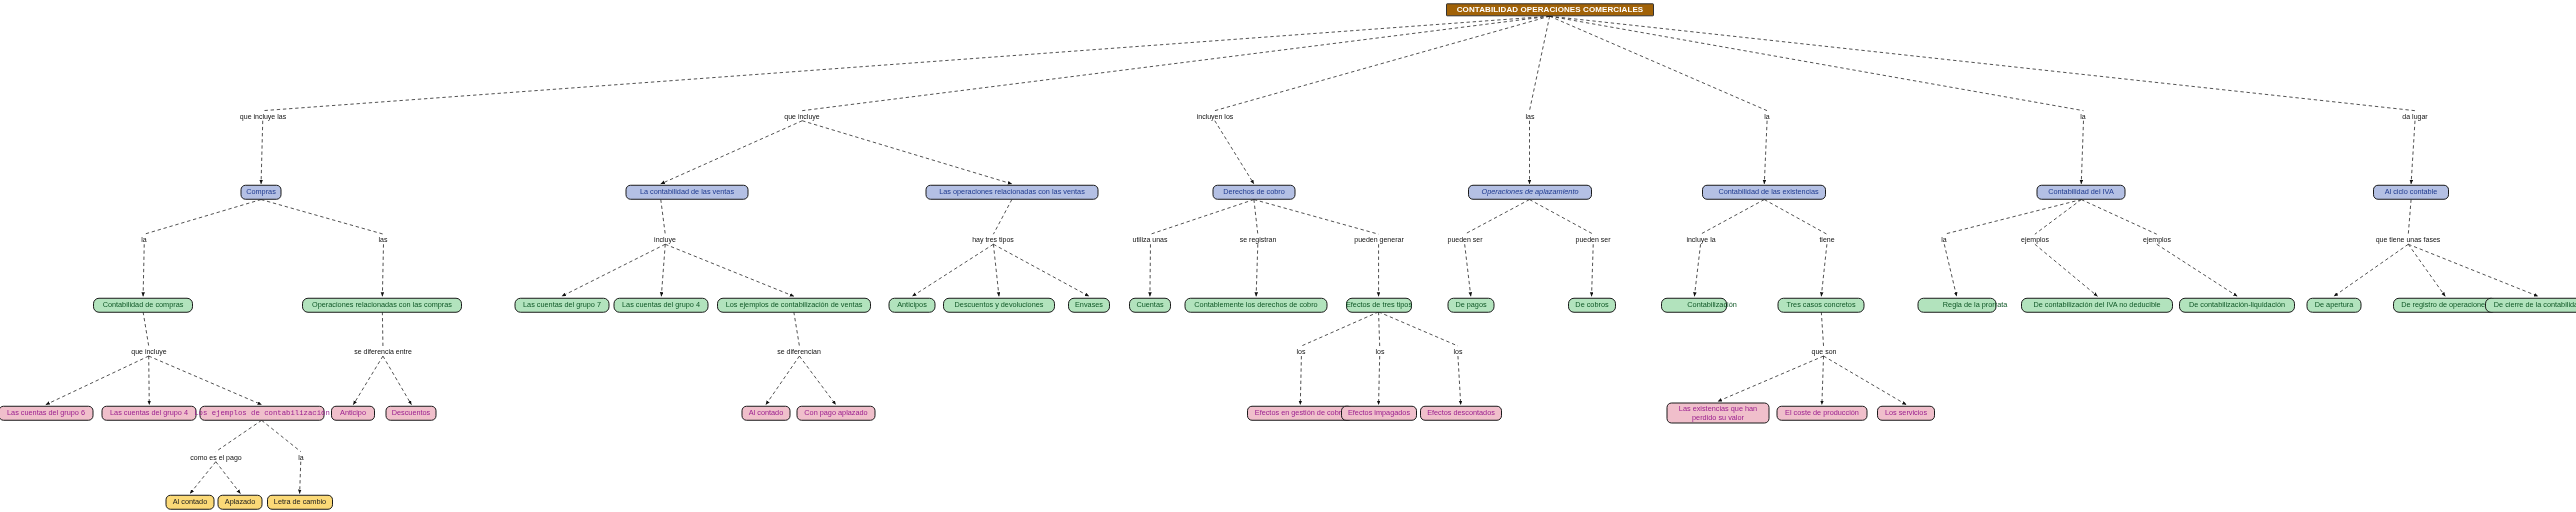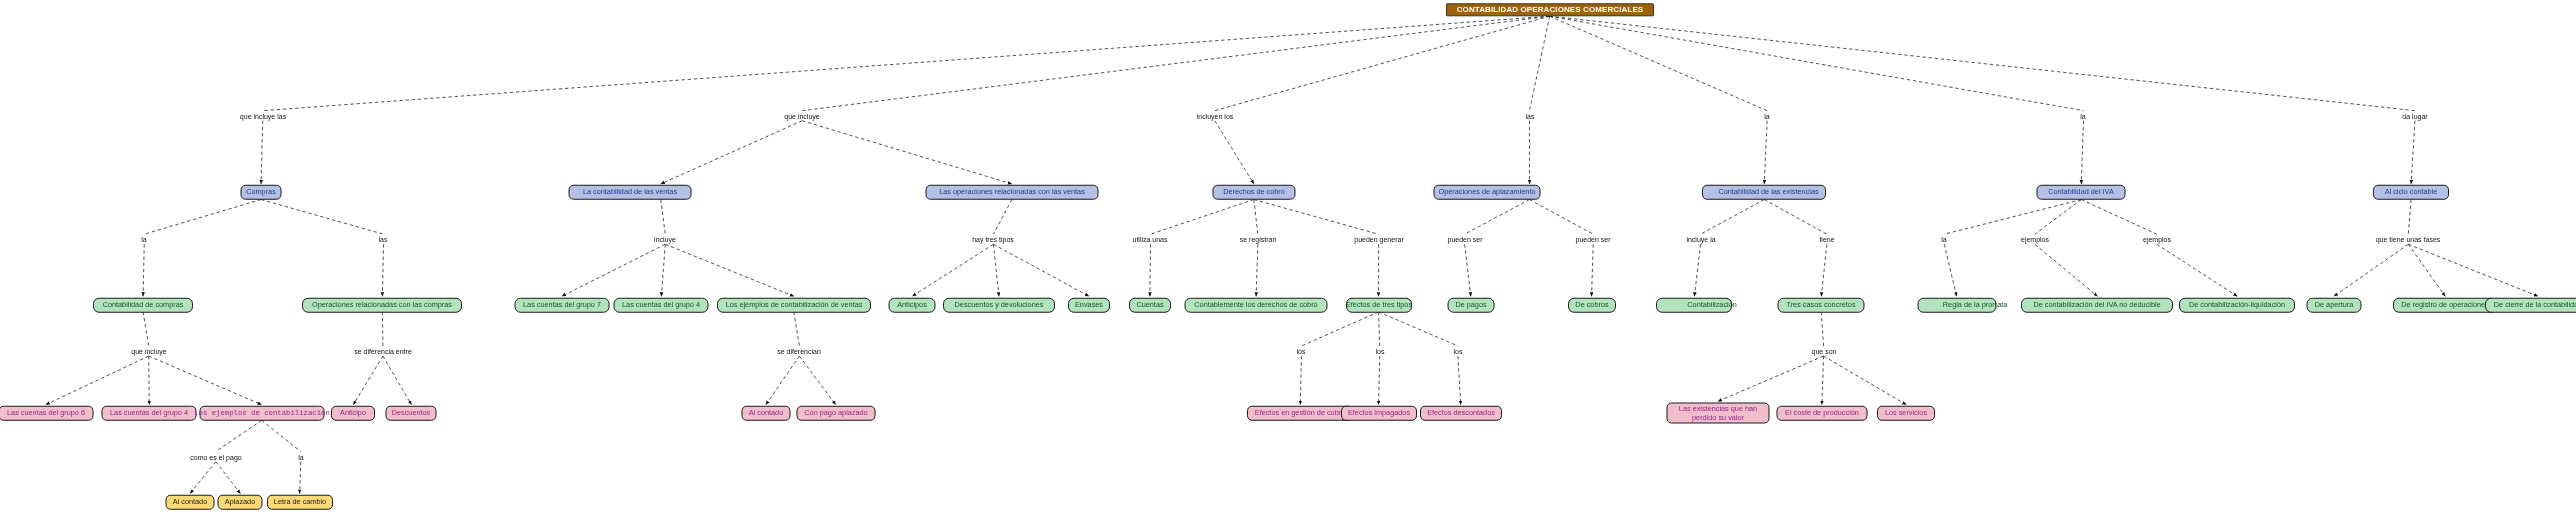--- a/index.html
+++ b/index.html
@@ -173,41 +173,41 @@
         <line x1="468" y1="752" x2="386" y2="808" stroke="#111111" stroke-width="1.3" stroke-dasharray="6 5" fill="none"></line>
         <line x1="468" y1="752" x2="538" y2="808" stroke="#111111" stroke-width="1.3" stroke-dasharray="6 5" fill="none"></line>
         <line x1="386" y1="826" x2="340" y2="883" stroke="#111111" stroke-width="1.3" stroke-dasharray="6 5" fill="none" marker-end="url(#arrowhead)"></line>
         <line x1="386" y1="826" x2="430" y2="883" stroke="#111111" stroke-width="1.3" stroke-dasharray="6 5" fill="none" marker-end="url(#arrowhead)"></line>
         <line x1="538" y1="826" x2="536" y2="883" stroke="#111111" stroke-width="1.3" stroke-dasharray="6 5" fill="none" marker-end="url(#arrowhead)"></line>
       </g>
   </svg>
   <div id="nodes">
       <div class="node root" style="left: 1550px; top: 9.5px; width: 208px;">CONTABILIDAD OPERACIONES COMERCIALES</div>
       <div class="node blue" style="left: 261px; top: 192px; width: 41px;">Compras</div>
-      <div class="node blue" style="left: 630px; top: 192px; width: 123px;">La contabilidad de las ventas</div>
+      <div class="node blue" style="left: 687px; top: 192px; width: 123px;">La contabilidad de las ventas</div>
       <div class="node blue" style="left: 1012px; top: 192px; width: 173px;">Las operaciones relacionadas con las ventas</div>
       <div class="node blue" style="left: 1254px; top: 192px; width: 83px;">Derechos de cobro</div>
-      <div class="node blue" style="left: 1487px; top: 192px; width: 107px;">Operaciones de aplazamiento</div>
+      <div class="node blue" style="left: 1530px; top: 192px; width: 124px; font-style: italic;">Operaciones de aplazamiento</div>
       <div class="node blue" style="left: 1764px; top: 192px; width: 124px; padding-left: 13px;">Contabilidad de las existencias</div>
       <div class="node blue" style="left: 2081px; top: 192px; width: 89px;">Contabilidad del IVA</div>
       <div class="node blue" style="left: 2411px; top: 192px; width: 76px;">Al ciclo contable</div>
       <div class="node green" style="left: 143px; top: 305px; width: 100px;">Contabilidad de compras</div>
       <div class="node green" style="left: 382px; top: 305px; width: 160px;">Operaciones relacionadas con las compras</div>
       <div class="node green" style="left: 562px; top: 305px; width: 95px;">Las cuentas del grupo 7</div>
       <div class="node green" style="left: 661px; top: 305px; width: 95px;">Las cuentas del grupo 4</div>
       <div class="node green" style="left: 794px; top: 305px; width: 154px;">Los ejemplos de contabilización de ventas</div>
       <div class="node green" style="left: 912px; top: 305px; width: 47px;">Anticipos</div>
       <div class="node green" style="left: 999px; top: 305px; width: 112px;">Descuentos y devoluciones</div>
       <div class="node green" style="left: 1089px; top: 305px; width: 42px;">Envases</div>
       <div class="node green" style="left: 1150px; top: 305px; width: 42px;">Cuentas</div>
       <div class="node green" style="left: 1256px; top: 305px; width: 143px;">Contablemente los derechos de cobro</div>
       <div class="node green" style="left: 1379px; top: 305px; width: 66px;">Efectos de tres tipos</div>
       <div class="node green" style="left: 1471px; top: 305px; width: 47px;">De pagos</div>
       <div class="node green" style="left: 1592px; top: 305px; width: 48px;">De cobros</div>
-      <div class="node green" style="left: 1694px; top: 305px; width: 76px; padding-left: 40px;">Contabilización</div>
+      <div class="node green" style="left: 1694px; top: 305px; width: 66px; padding-left: 40px;">Contabilización</div>
       <div class="node green" style="left: 1821px; top: 305px; width: 87px;">Tres casos concretos</div>
       <div class="node green" style="left: 1957px; top: 305px; width: 79px; padding-left: 40px;">Regla de la prorrata</div>
       <div class="node green" style="left: 2097px; top: 305px; width: 152px;">De contabilización del IVA no deducible</div>
       <div class="node green" style="left: 2237px; top: 305px; width: 116px;">De contabilización-liquidación</div>
       <div class="node green" style="left: 2334px; top: 305px; width: 55px;">De apertura</div>
       <div class="node green" style="left: 2445px; top: 305px; width: 104px;">De registro de operaciones</div>
       <div class="node green" style="left: 2538px; top: 305px; width: 106px;">De cierre de la contabilidad</div>
       <div class="node pink" style="left: 46px; top: 413px; width: 95px;">Las cuentas del grupo 6</div>
       <div class="node pink" style="left: 149px; top: 413px; width: 95px;">Las cuentas del grupo 4</div>
       <div class="node pink" style="left: 262px; top: 413px; width: 125px; font-family: Liberation Mono, monospace;">Los ejemplos de contabilización</div>

